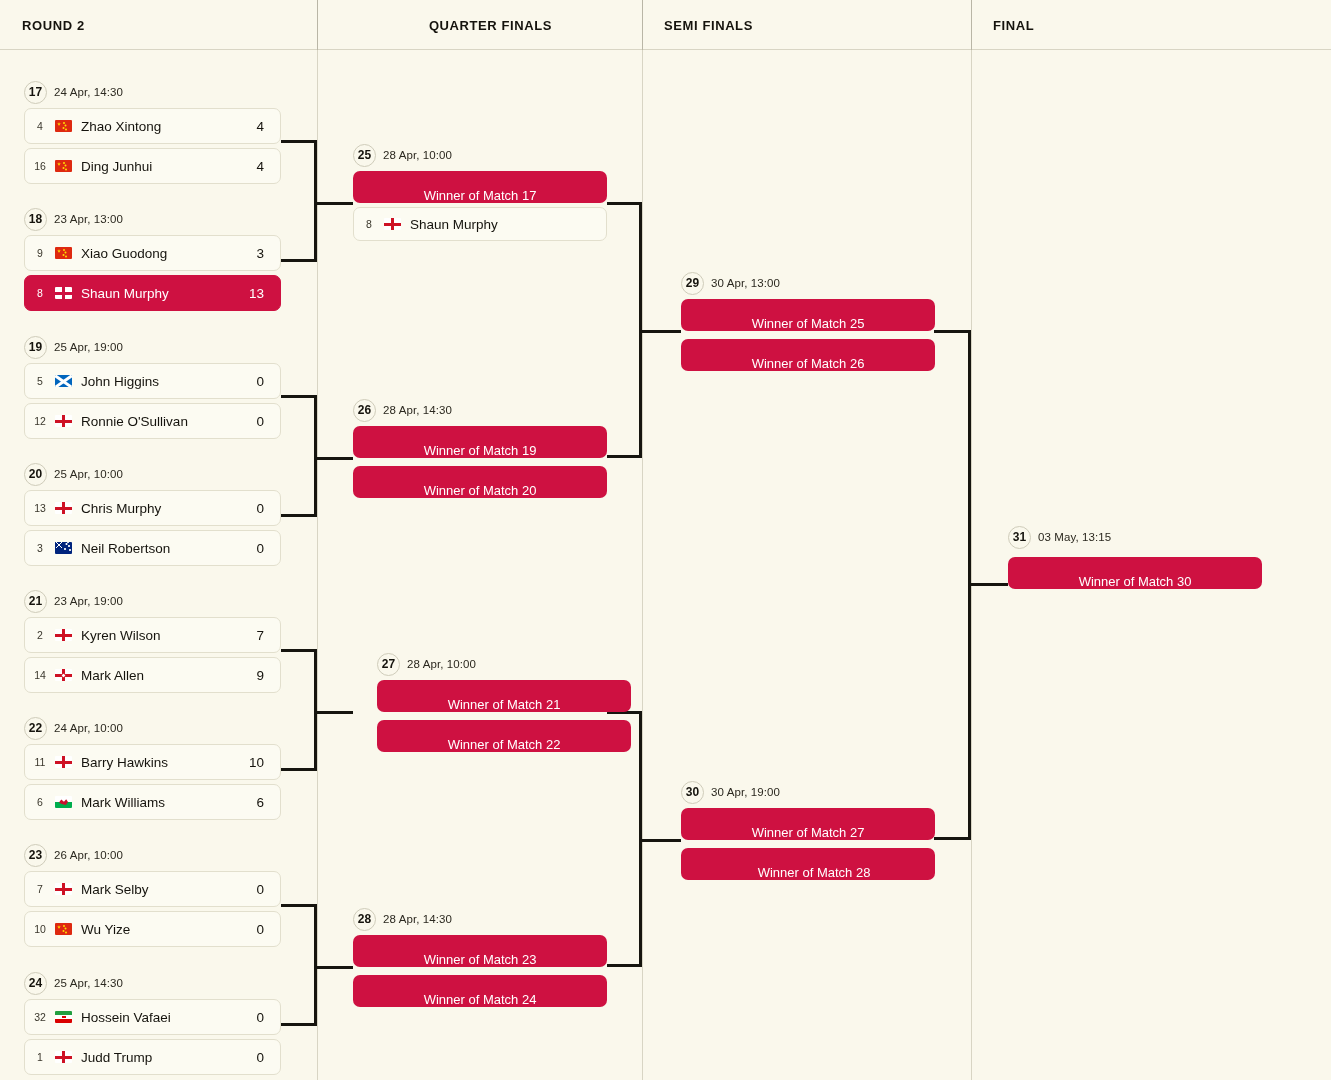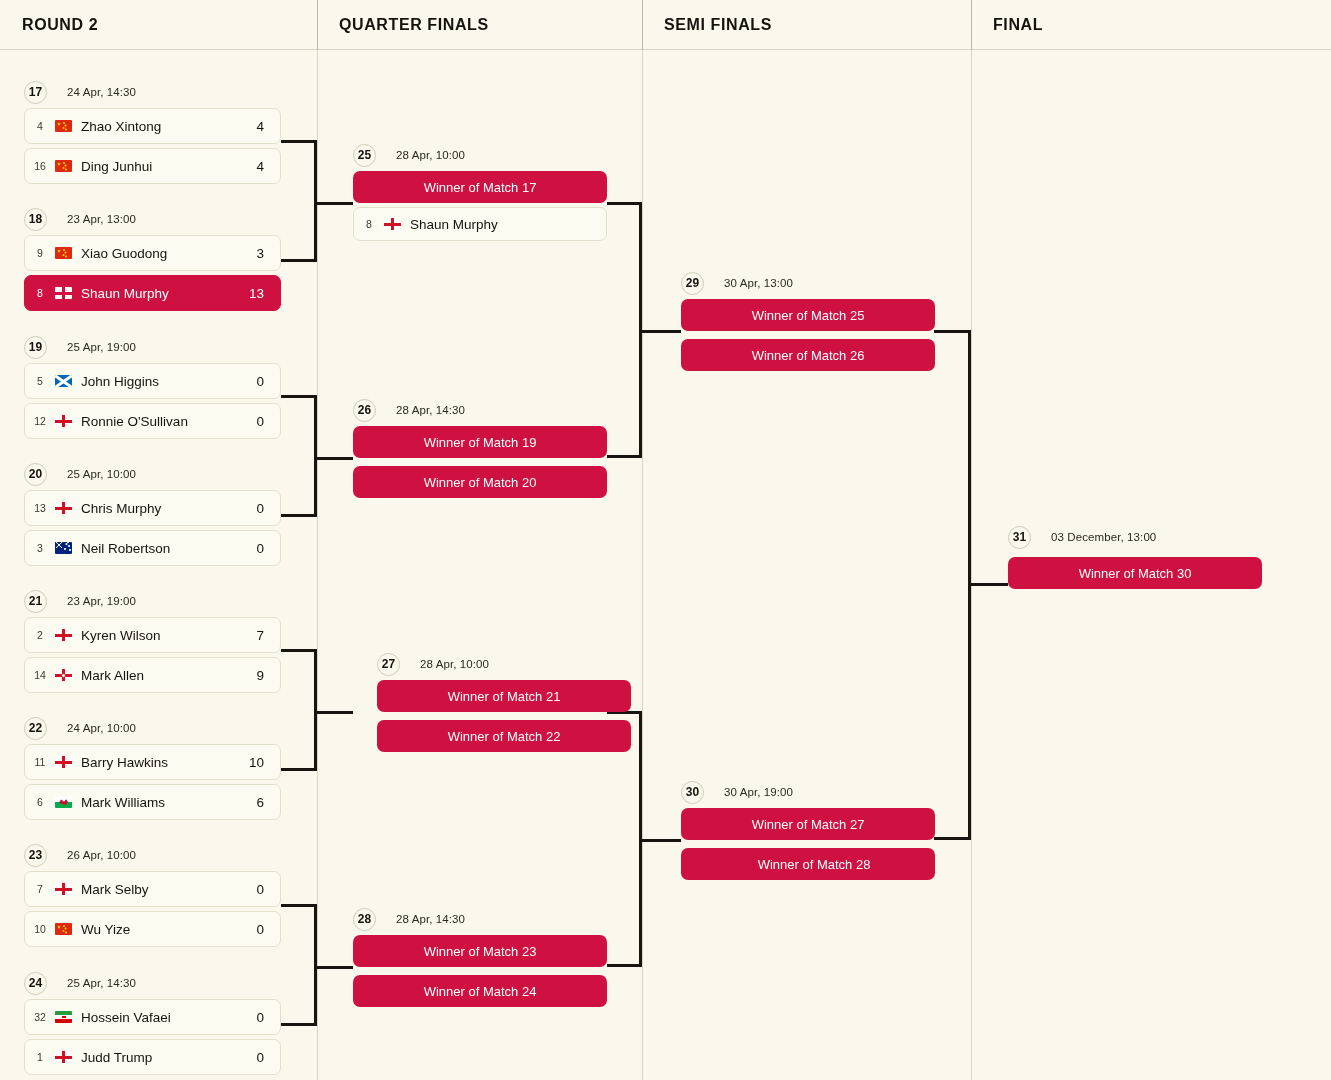--- a/index.html
+++ b/index.html
@@ -20,40 +20,40 @@
     position: absolute; top: 0; left: 0;
     width: 1331px; height: 50px;
     border-bottom: 1px solid #d8d5c4;
   }
   .round-head {
     position: absolute; top: 0; height: 50px;
     display: flex; align-items: center;
     padding-left: 22px;
   }
   .round-head span {
-    font-size: 16px;
+    font-size: 13px;
     font-weight: bold;
     letter-spacing: 0.6px;
     color: #15130d;
   }
   .col-divider {
     position: absolute; top: 0; width: 1px; height: 1080px;
     background: #d8d5c4;
   }
   .col-divider.head {
     background: #b9b6a6;
     height: 50px;
   }
 
   
   .match { position: absolute; }
   .match-meta {
     display: flex; align-items: center;
     height: 24px;
-    gap: 20px;
+    gap: 7px;
   }
   .match-no {
     width: 23px; height: 23px;
     border: 1px solid #cfccba;
     border-radius: 50%;
     display: flex; align-items: center; justify-content: center;
     font-size: 12px; font-weight: bold; color: #15130d;
     background: transparent;
     flex: none;
   }
@@ -106,21 +106,21 @@
     padding-right: 16px;
     flex: none;
   }
   .prow.win .score { color: #ffffff; }
 
   
   .wrow {
     height: 32px;
     border-radius: 7px;
     background: #CE1141;
-    display: flex; align-items: center; justify-content: center;
+    display: flex; align-items: flex-end; justify-content: center;
     margin-top: 4px;
   }
   .wrow span {
     font-size: 13px; color: #ffffff;
   }
 
   
   .conn { position: absolute; background: #16150f; }
   .conn.h { height: 3px; }
   .conn.v { width: 3px; }
@@ -223,21 +223,21 @@
 </style>
 </head>
 <body>
 
 <div id="bracket-root">
 
   <div class="header-bar">
     <div class="round-head" style="left:0;width:317px;">
       <span>ROUND 2</span>
     </div>
-    <div class="round-head" style="left:317px;width:325px;">
+    <div class="round-head" style="left:317px;width:325px;justify-content:center;">
       <span>QUARTER FINALS</span>
     </div>
     <div class="round-head" style="left:642px;width:329px;">
       <span>SEMI FINALS</span>
     </div>
     <div class="round-head" style="left:971px;width:360px;">
       <span>FINAL</span>
     </div>
   </div>
 
@@ -516,20 +516,20 @@
       <span>Winner of Match 27</span>
     </div>
     <div class="wrow" style="margin-top:8px;padding-left:12px;">
       <span>Winner of Match 28</span>
     </div>
   </div>
 
   <div class="match" style="left:1008px;top:525px;width:254px;">
     <div class="match-meta">
       <div class="match-no">31</div>
-      <div class="match-time">03 December, 13:00</div>
+      <div class="match-time">03 May, 13:15</div>
     </div>
     <div class="wrow" style="margin-top:8px;">
       <span>Winner of Match 30</span>
     </div>
   </div>
 
 </div>
 
 </body></html>

